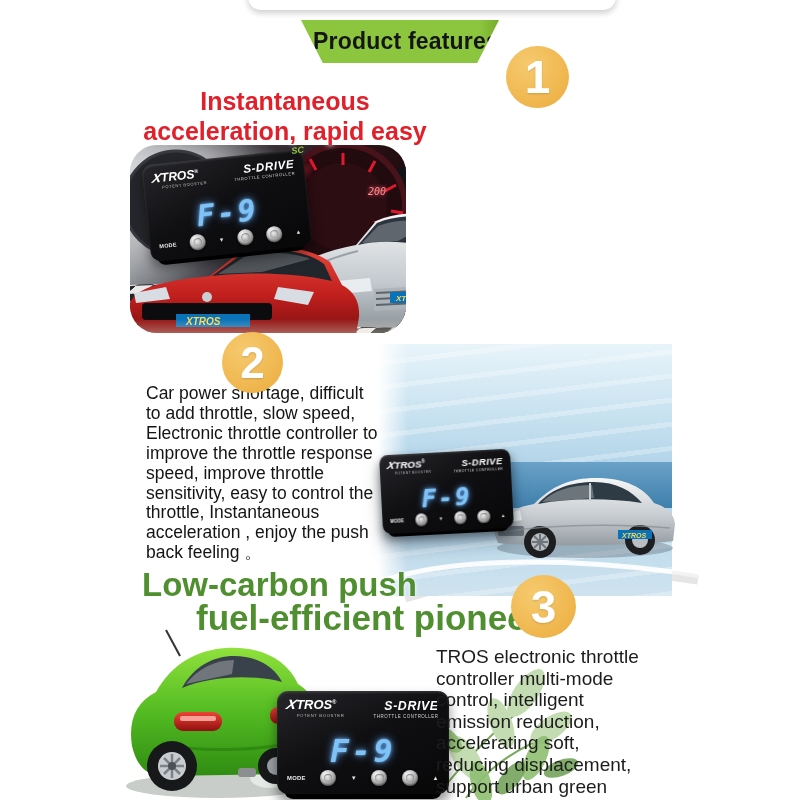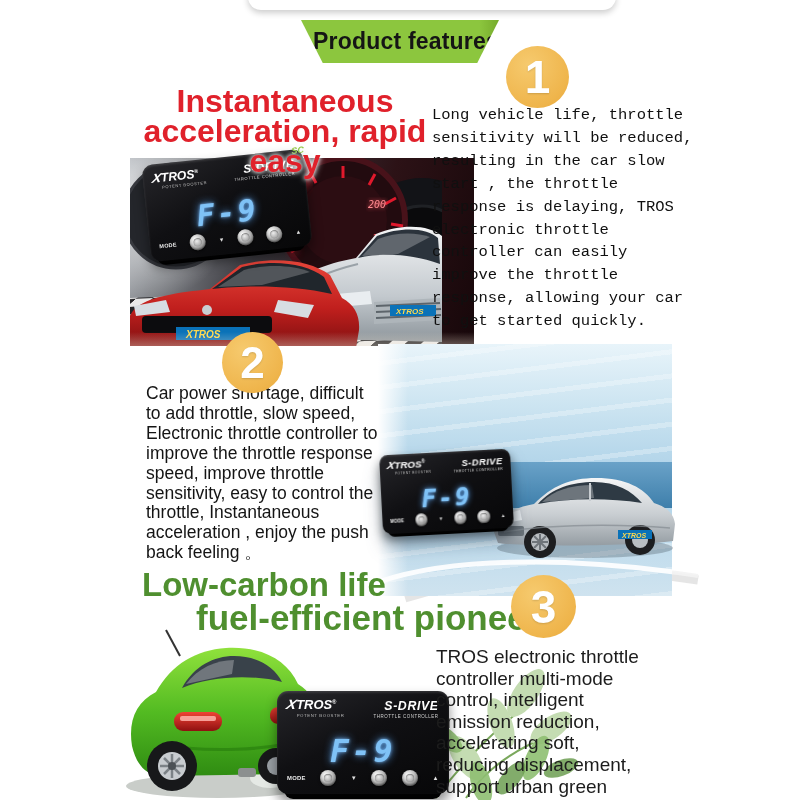--- a/index.html
+++ b/index.html
@@ -23,42 +23,42 @@
   .badge{position:absolute;border-radius:50%;z-index:7;color:#fff;font-weight:bold;
          background:radial-gradient(circle at 36% 30%,#f6ca6e,#efb54c 70%,#e8a93c);
          display:flex;align-items:center;justify-content:center;
          text-shadow:0 1px 2px rgba(0,0,0,0.15);}
   .badge-1{left:506px;top:46px;width:63px;height:62px;font-size:46px;}
   .badge-2{left:222px;top:332px;width:61px;height:61px;font-size:44px;}
   .badge-3{left:511px;top:575px;width:65px;height:63px;font-size:46px;}
 
   
   .h-red1{position:absolute;left:120px;top:86px;width:330px;z-index:6;text-align:center;
-          color:#e0212b;font-weight:bold;font-size:32px;line-height:30px;
+          color:#e0212b;font-weight:bold;font-size:25px;line-height:30px;
           text-shadow:0 0 4px #fff,0 0 7px rgba(255,255,255,0.85);}
   .h-red2{position:absolute;left:-14px;top:10px;width:220px;z-index:6;text-align:center;
           color:#d22a3a;font-weight:bold;font-size:30px;line-height:33px;
           text-shadow:-1px -1px 0 rgba(255,255,255,0.6),1px 1px 0 rgba(255,255,255,0.6),0 0 6px rgba(255,255,255,0.8);}
   .h-green{position:absolute;z-index:6;color:#4f8f2f;font-weight:bold;
            text-shadow:0 0 4px rgba(255,255,255,0.9);}
   .h-green .l1{position:absolute;left:142px;top:0;font-size:33px;white-space:nowrap;}
   .h-green .l2{position:absolute;left:196px;top:32px;font-size:35px;white-space:nowrap;}
 
   
   .sec1-body{position:absolute;left:432px;top:104px;width:262px;z-index:5;
              font-family:"Liberation Mono",monospace;font-size:15.5px;line-height:22.9px;
              color:#101010;white-space:pre-line;}
   .sec2-body{position:absolute;left:146px;top:384px;width:300px;z-index:6;
              font-size:17.5px;line-height:19.9px;color:#141414;white-space:pre-line;}
   .sec3-body{position:absolute;left:436px;top:646px;width:260px;z-index:6;
              font-size:19px;line-height:21.6px;color:#1c1c1c;white-space:pre-line;}
 
   
-  .montage{position:absolute;left:130px;top:158px;width:344px;height:188px;overflow:hidden;z-index:2;
-           background:linear-gradient(105deg,#b9bdc2 0%,#84878c 14%,#3a393f 38%,#2c1216 68%,#17070a 100%);}
+  .montage{position:absolute;left:130px;top:145px;width:276px;height:188px;overflow:hidden;z-index:2;
+           background:linear-gradient(105deg,#b9bdc2 0%,#84878c 14%,#3a393f 38%,#2c1216 68%,#17070a 100%);border-radius:27px;}
   .montage svg{position:absolute;left:0;top:0;}
 
   
   .sky-panel{position:absolute;left:378px;top:344px;width:294px;height:252px;z-index:2;
              background:linear-gradient(#e8f4fa 0%,#cfe6f2 22%,#aed2e8 52%,#bcdaec 74%,#cfe3ef 100%);}
   .sky-panel .clouds{position:absolute;inset:0;
              background:repeating-linear-gradient(-7deg,rgba(255,255,255,0.28) 0 5px,rgba(255,255,255,0) 5px 24px);}
   .sky-panel .fadeL{position:absolute;left:0;top:0;bottom:0;width:30px;
              background:linear-gradient(to right,#ffffff,rgba(255,255,255,0));}
   .sky-panel .sea{position:absolute;left:70px;right:0;top:118px;height:46px;
@@ -227,30 +227,20 @@
         <polygon points="12,58 44,52 48,64 14,68" fill="#d7dde2"></polygon>
         <polygon points="156,52 192,57 186,70 152,64" fill="#d7dde2"></polygon>
         <circle cx="85" cy="62" r="5" fill="#c9ced2"></circle>
       </g>
     </svg>
 
     <div style="position:absolute;left:0;right:0;bottom:0;height:14px;
                 background:linear-gradient(rgba(255,255,255,0),rgba(255,240,220,0.35));"></div>
   </div>
 
-  <div class="sec1-body">Long vehicle life, throttle
-sensitivity will be reduced,
-resulting in the car slow
-start , the throttle
-response is delaying, TROS
-electronic throttle
-controller can easily
-improve the throttle
-response, allowing your car
-to get started quickly.</div>
 
   <div class="sec2-body">Car power shortage, difficult
 to add throttle, slow speed,
 Electronic throttle controller to
 improve the throttle response
 speed, improve throttle
 sensitivity, easy to control the
 throttle, Instantaneous
 acceleration , enjoy the push
 back feeling 。</div>
@@ -290,21 +280,21 @@
       </g>
       <circle cx="150" cy="94" r="15" fill="#1d1e20"></circle>
       <circle cx="150" cy="94" r="8" fill="#b9bec2"></circle>
       <rect x="128" y="84" width="34" height="9" fill="#0a72b8"></rect>
       <text x="132" y="92" fill="#ffd94d" font-size="7" font-style="italic" font-weight="bold">XTROS</text>
       <path d="M14,86 C60,78 130,78 180,82" stroke="#848c92" stroke-width="1.5" fill="none" opacity="0.7"></path>
     </svg>
   </div>
 
   <div class="h-green" style="left:0;top:566px;width:800px;height:70px;">
-    <div class="l1">Low-carbon life</div>
+    <div class="l1">Low-carbon push</div>
     <div class="l2">fuel-efficient pioneer</div>
   </div>
 
   <svg class="leaves" style="left:406px;top:638px;" width="180" height="162" viewBox="0 0 180 162">
     <g stroke="#7aa85c" stroke-width="2" fill="none">
       <path d="M30,160 C60,120 90,90 130,60"></path>
       <path d="M60,160 C80,130 110,110 150,95"></path>
     </g>
     <g fill="#c4dcb2">
       <ellipse cx="120" cy="55" rx="12" ry="28" transform="rotate(35 120 55)"></ellipse>

